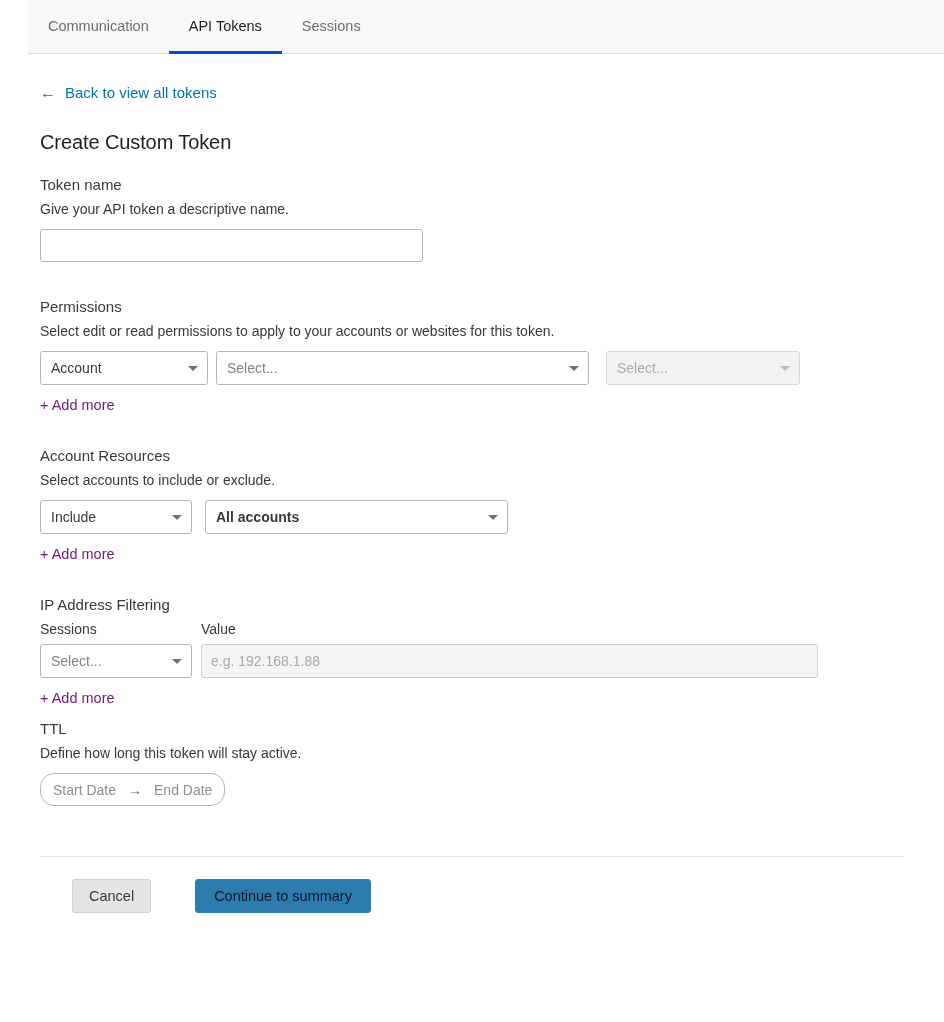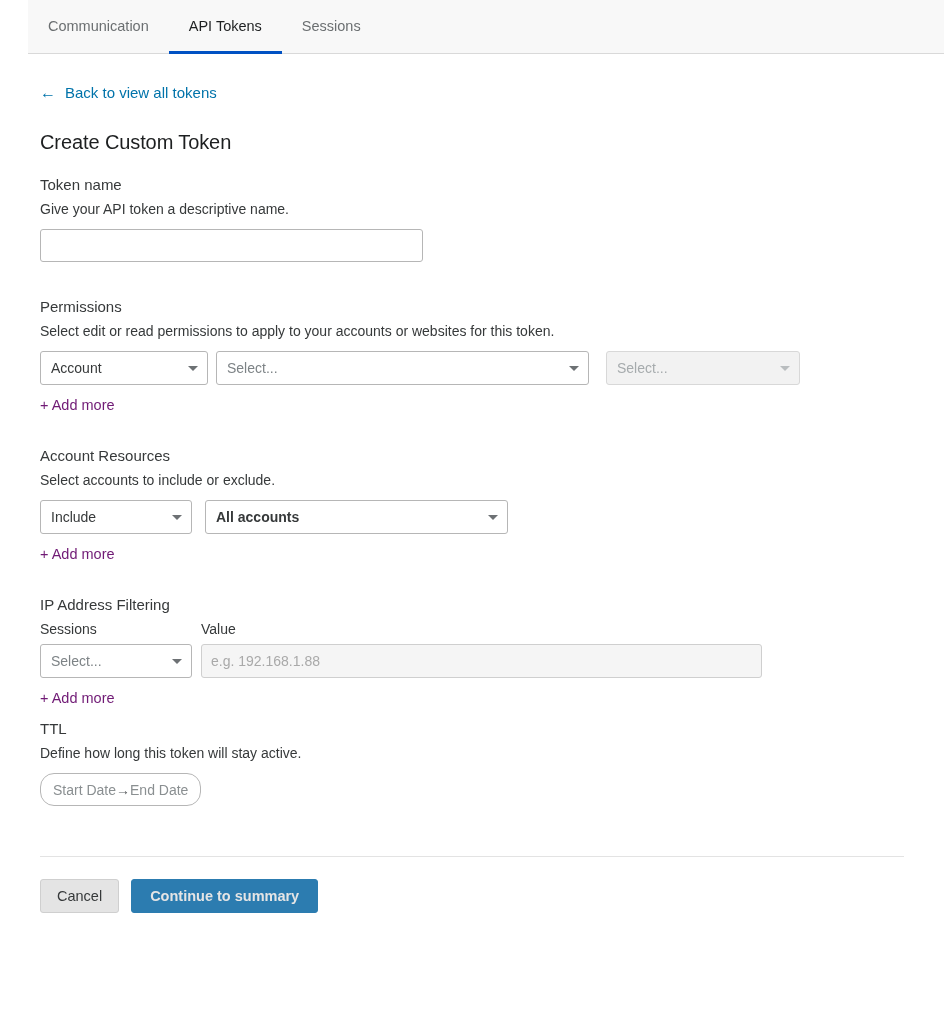--- a/index.html
+++ b/index.html
@@ -145,20 +145,21 @@
   .daterange {
     display: inline-flex;
     align-items: center;
     border: 1px solid #b6b6b6;
     border-radius: 14px;
     height: 33px;
     padding: 8px 12px;
     background: #fff;
     font-size: 14px;
     color: #8a8f91;
+    gap: 12px;
     cursor: pointer;
   }
   .daterange .arrow { color: #5b5f61; font-size: 14px; }
 
   
   .divider {
     border-top: 1px solid #e3e3e3;
     margin-top: 50px;
   }
   .footer {
@@ -169,31 +170,32 @@
   .btn {
     height: 34px;
     border-radius: 3px;
     font-size: 14.5px;
     display: inline-flex;
     align-items: center;
     justify-content: center;
     cursor: pointer;
     border: 1px solid transparent;
     padding: 0 16px;
+    margin-left: 32px;
   }
   .btn-secondary {
     background: #e4e4e4;
     border-color: #cfcfcf;
     color: #36393a;
   }
   .btn-primary {
     background: #2c7cb0;
     border-color: #2c7cb0;
-    color: #e5e5e5;
-    font-weight: bold;
+    color: #0f172a;
+    font-weight: normal;
     padding: 0 18px;
   }
 </style>
 </head>
 <body>
 
 <div class="tabbar">
   <div class="tab">
     <span>Communication</span>
   </div>
@@ -261,21 +263,21 @@
     <div class="row" style="align-items:flex-end;gap:9px;">
       <div>
         <div class="field-label">Sessions</div>
         <div class="select placeholder-state" style="width:152px;">
           <span>Select...</span>
           <span class="caret"></span>
         </div>
       </div>
       <div>
         <div class="field-label">Value</div>
-        <input class="text-input readonlyish" style="width: 561px; height: 34px;" placeholder="e.g. 192.168.1.88">
+        <input class="text-input readonlyish" style="width: 617px; height: 34px;" placeholder="e.g. 192.168.1.88">
       </div>
     </div>
     <div class="add-more">+ Add more</div>
   </div>
 
   <div class="section" style="margin-top:14px;">
     <div class="section-label">TTL</div>
     <div class="section-desc">Define how long this token will stay active.</div>
     <div class="daterange">
       <span>Start Date</span>

